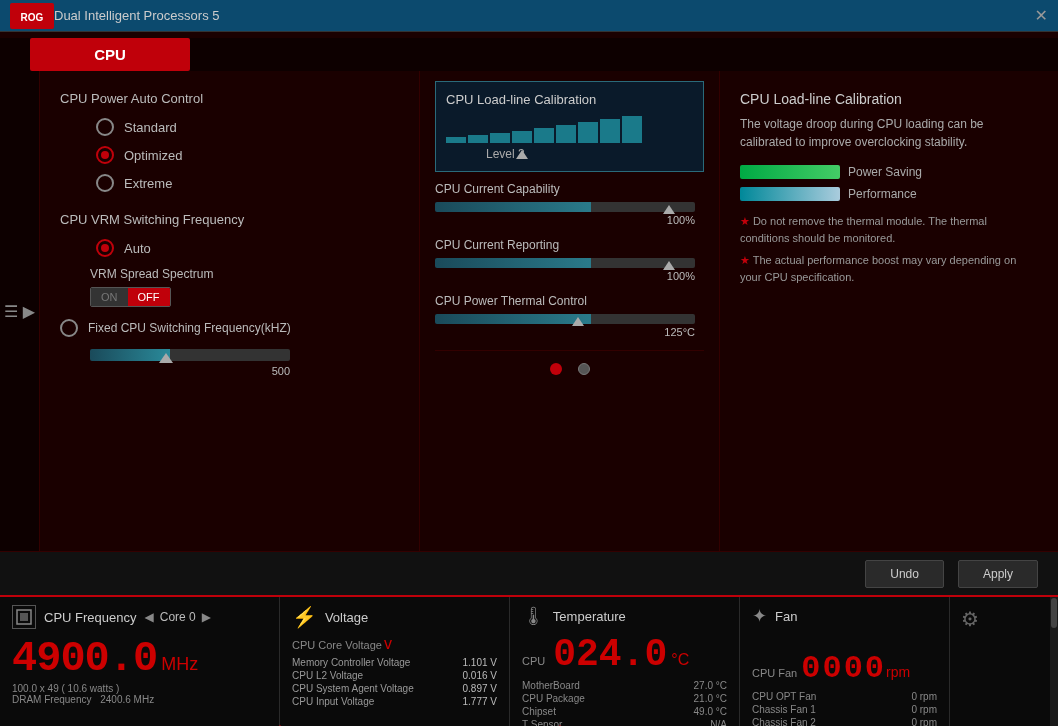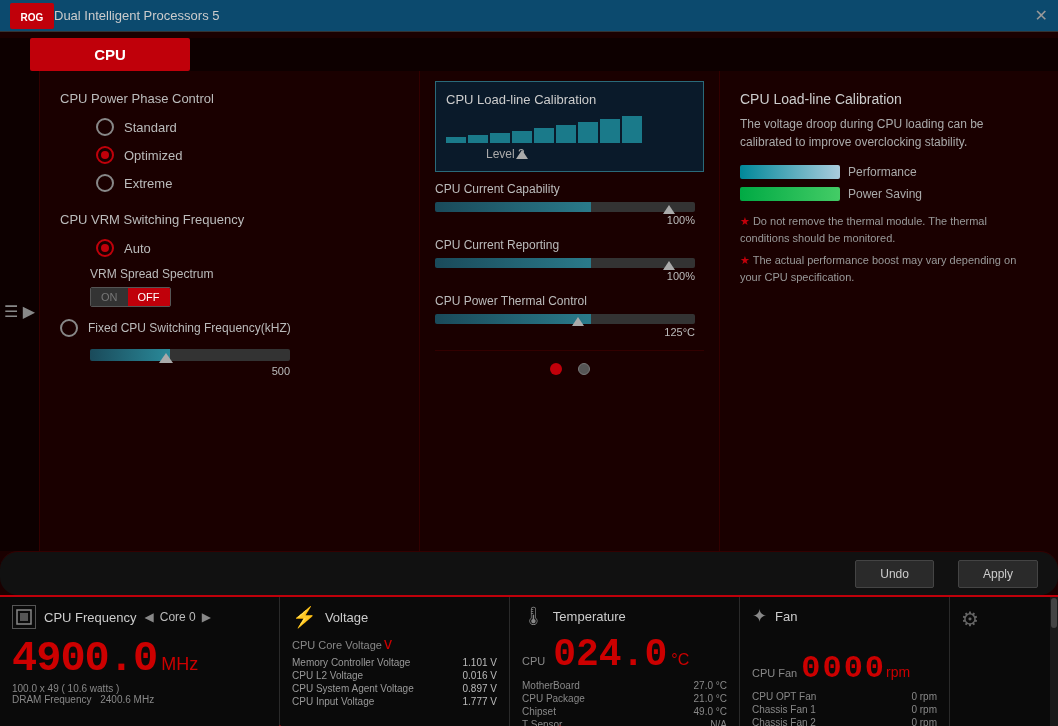--- a/index.html
+++ b/index.html
@@ -314,23 +314,22 @@
     }
 
     
     .action-bar {
       background: #111;
       height: 44px;
       display: flex;
       align-items: center;
       justify-content: flex-end;
       padding: 0 20px;
-      gap: 24px;
+      gap: 14px;
       border-top: 1px solid #330000;
-      border-radius: 18px;
     }
     .action-btn {
       background: #2a2a2a;
       border: 1px solid #444;
       color: #ccc;
       padding: 6px 24px;
       font-size: 12px;
       cursor: pointer;
       border-radius: 2px;
     }
@@ -585,21 +584,21 @@
   <div class="nav-tab">CPU</div>
 </div>
 
 <div class="content-panels">
 
   <div class="sidebar">
     <span class="sidebar-icon">☰ ▶</span>
   </div>
 
   <div class="left-panel">
-    <div class="section-title">CPU Power Phase Control</div>
+    <div class="section-title">CPU Power Auto Control</div>
     <div class="radio-group">
       <div class="radio-item">
         <div class="radio-circle"></div>
         <span class="radio-label">Standard</span>
       </div>
       <div class="radio-item">
         <div class="radio-circle selected"></div>
         <span class="radio-label">Optimized</span>
       </div>
       <div class="radio-item">
@@ -682,26 +681,26 @@
     <div class="page-dots">
       <div class="dot active"></div>
       <div class="dot inactive"></div>
     </div>
   </div>
 
   <div class="right-panel">
     <div class="right-title">CPU Load-line Calibration</div>
     <div class="right-desc">The voltage droop during CPU loading can be calibrated to improve overclocking stability.</div>
     <div class="legend-row">
+      <div class="legend-bar legend-green"></div>
+      <span class="legend-label">Power Saving</span>
+    </div>
+    <div class="legend-row">
       <div class="legend-bar legend-cyan"></div>
       <span class="legend-label">Performance</span>
-    </div>
-    <div class="legend-row">
-      <div class="legend-bar legend-green"></div>
-      <span class="legend-label">Power Saving</span>
     </div>
     <div class="notes">
       <div class="note">Do not remove the thermal module. The thermal conditions should be monitored.</div>
       <div class="note">The actual performance boost may vary depending on your CPU specification.</div>
     </div>
   </div>
 </div>
 
 <div class="action-bar">
   <button class="action-btn">Undo</button>

